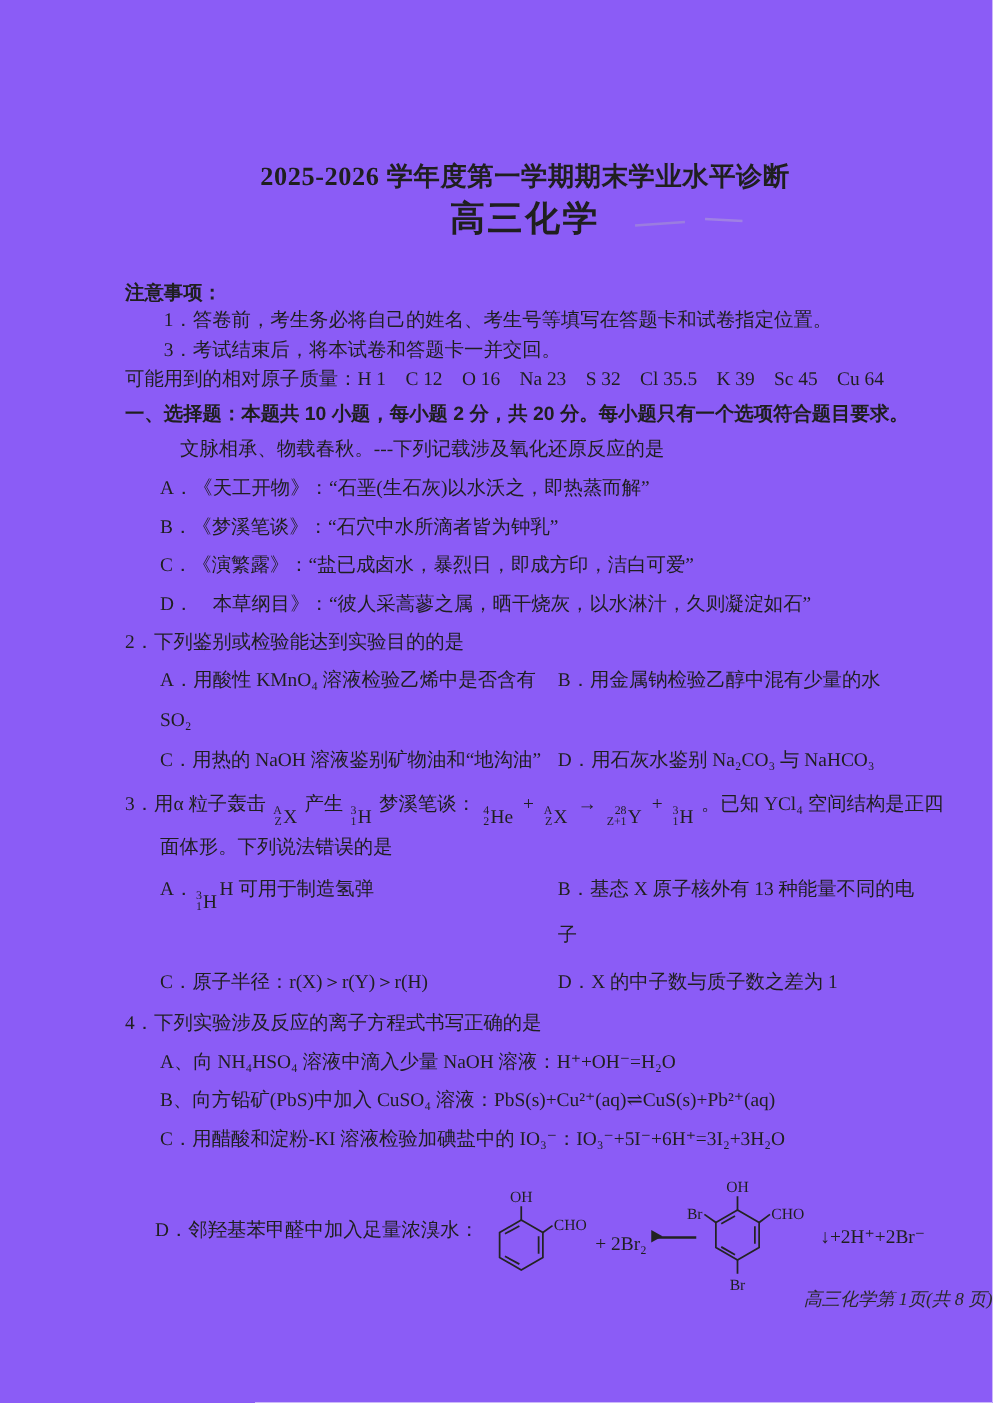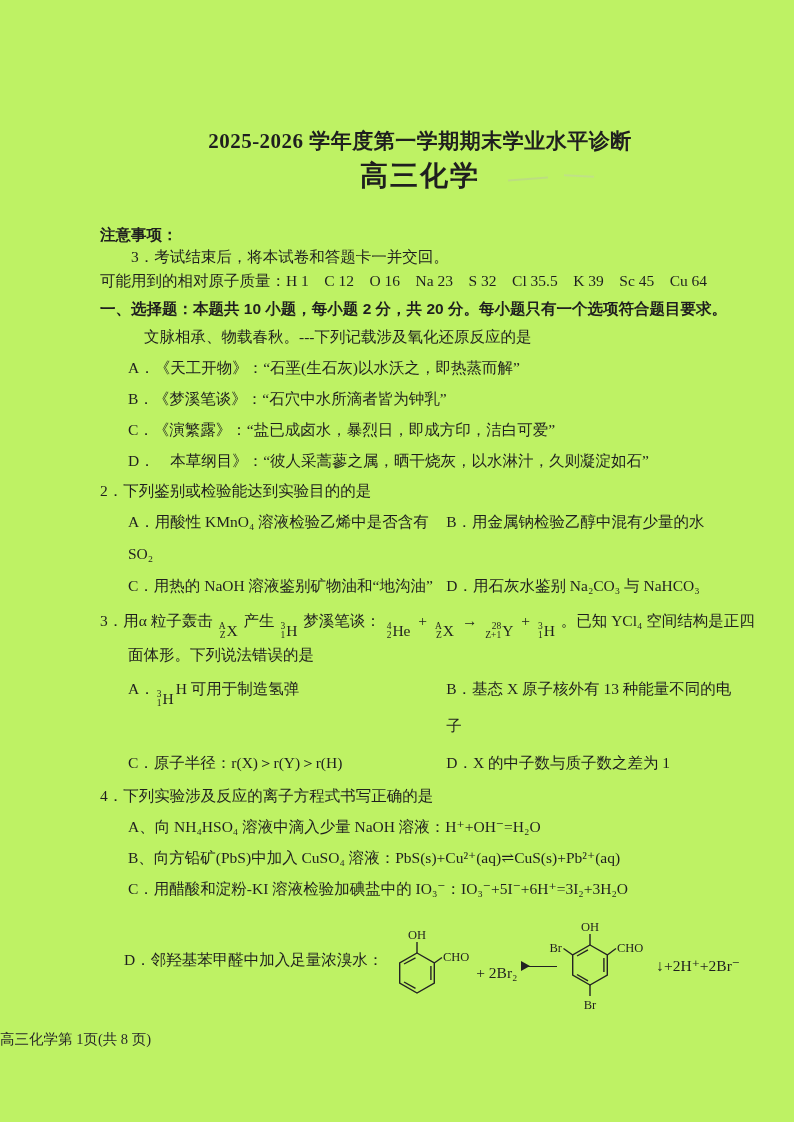--- a/index.html
+++ b/index.html
@@ -1,19 +1,19 @@
 <!DOCTYPE html>
 <html><head>
 <meta charset="utf-8">
 <style>
   html,body{margin:0;padding:0;background:#ffffff;}
   .page{
     position:relative;
     width:794px;height:1122px;
-    background:#bef264;
+    background:#8b5cf6;
     box-sizing:border-box;
     padding:0 54px 16px 100px;
     font-family:"Liberation Serif","DejaVu Serif",serif;
     color:#1f1f1f;
     font-size:15.5px;
     overflow:hidden;
   }
   .header{margin-top:128px;text-align:center;}
   .title{font-size:21px;font-weight:bold;line-height:27px;letter-spacing:.5px;}
   .subtitle{font-size:28px;font-weight:bold;line-height:36px;margin-top:3px;letter-spacing:2px;}
@@ -43,35 +43,36 @@
   .q4d{display:flex;align-items:center;padding-left:24px;margin-top:4px;white-space:nowrap;}
   .q4d .lbl{flex:0 0 auto;}
   .q4d .reagent{margin:24px 3px 0 1px;}
   .q4d .suffix{margin-top:10px;margin-left:2px;}
   .rxn-arrow{position:relative;display:inline-block;width:42px;height:12px;margin:12px 2px 0 2px;}
   .rxn-arrow::before{content:"";position:absolute;left:0;top:5px;width:35px;height:1.7px;background:#222;}
   .rxn-arrow::after{content:"";position:absolute;right:0;top:0;border-left:9px solid #222;border-top:5.5px solid transparent;border-bottom:5.5px solid transparent;}
   svg.mol{flex:0 0 auto;}
   svg.mol line,svg.mol polygon{stroke:#232323;stroke-width:1.4;fill:none;}
   svg.mol text{fill:#1f1f1f;font-family:"Liberation Serif","DejaVu Serif",serif;font-size:12.5px;}
-  .footer{position:absolute;left:0;right:0;top:1030px;text-align:left;font-size:14.5px;color:#2a2a2a;}
+  .footer{position:absolute;left:0;right:0;top:1030px;text-align:right;font-size:14.5px;color:#2a2a2a;font-style:italic;}
 </style>
 </head>
 <body>
 
 <div class="page">
 
   <div class="header">
     <div class="title">2025-2026 学年度第一学期期末学业水平诊断</div>
     <div class="subtitle">高三化学</div>
     <span class="artifact"></span>
   </div>
 
   <div class="notices">
     <div class="notices-heading">注意事项：</div>
+    <p class="note">1．答卷前，考生务必将自己的姓名、考生号等填写在答题卡和试卷指定位置。</p>
     <p class="note">3．考试结束后，将本试卷和答题卡一并交回。</p>
     <p class="masses">可能用到的相对原子质量：H 1　C 12　O 16　Na 23　S 32　Cl 35.5　K 39　Sc 45　Cu 64</p>
   </div>
 
   <div class="section-header">一、选择题：本题共 10 小题，每小题 2 分，共 20 分。每小题只有一个选项符合题目要求。</div>
 
   <div class="stem-indent">文脉相承、物载春秋。---下列记载涉及氧化还原反应的是</div>
   <p class="opt-line">A．《天工开物》：“石垩(生石灰)以水沃之，即热蒸而解”</p>
   <p class="opt-line">B．《梦溪笔谈》：“石穴中水所滴者皆为钟乳”</p>
   <p class="opt-line">C．《演繁露》：“盐已成卤水，暴烈日，即成方印，洁白可爱”</p>

